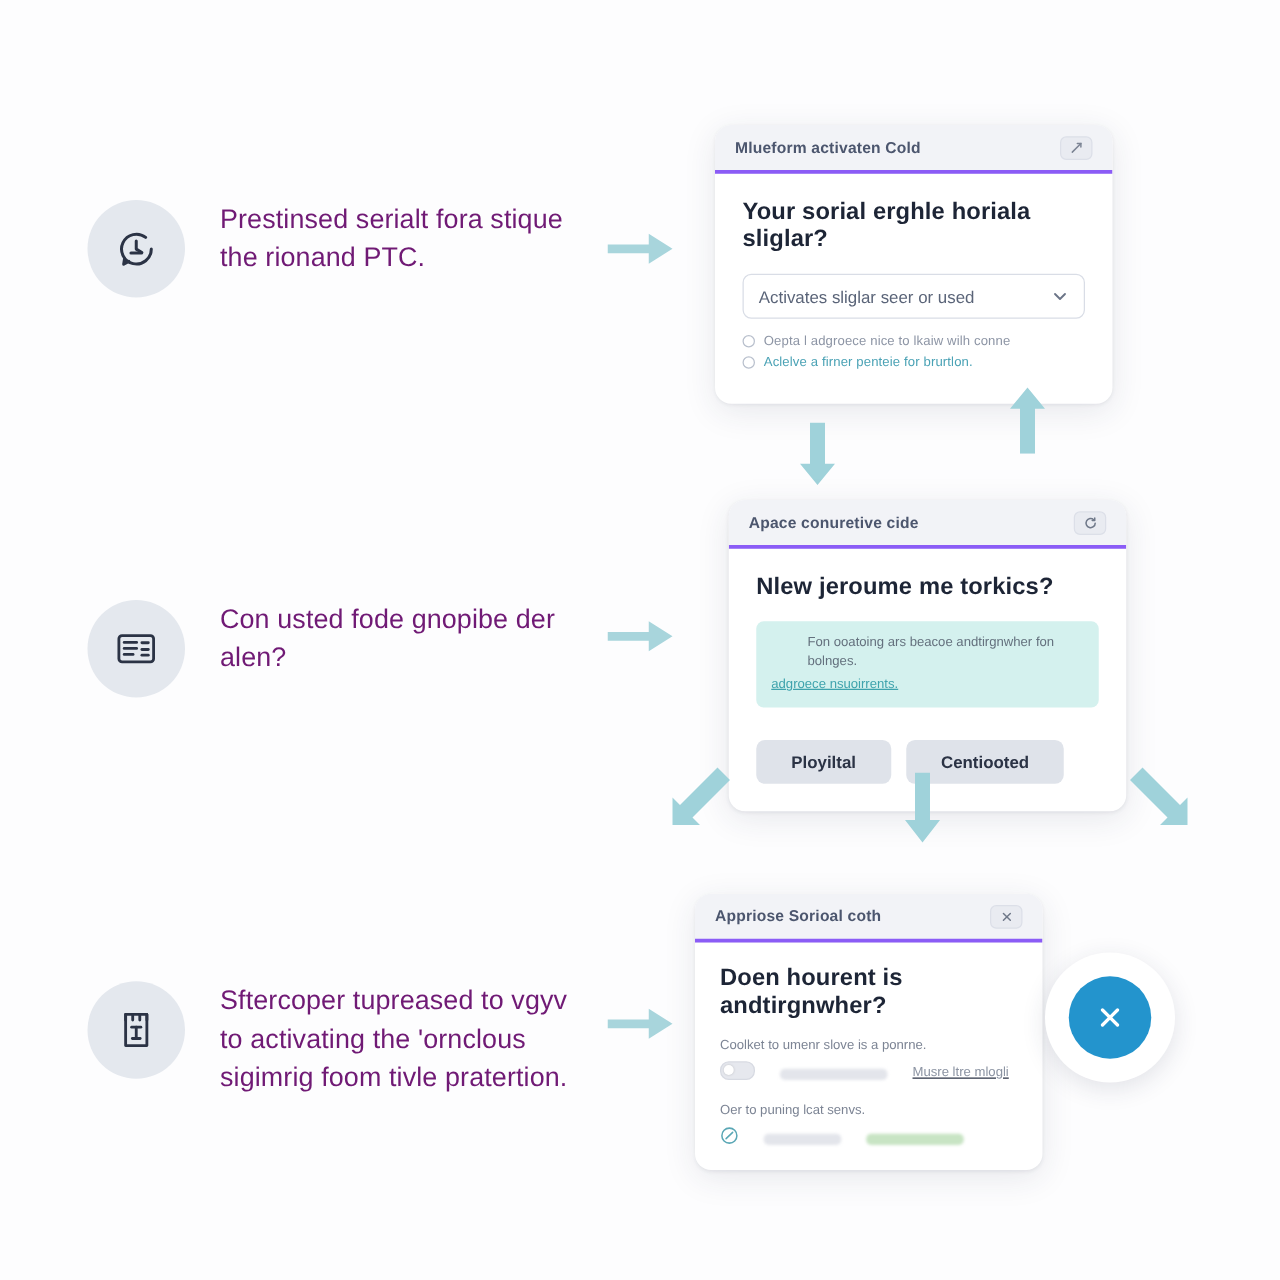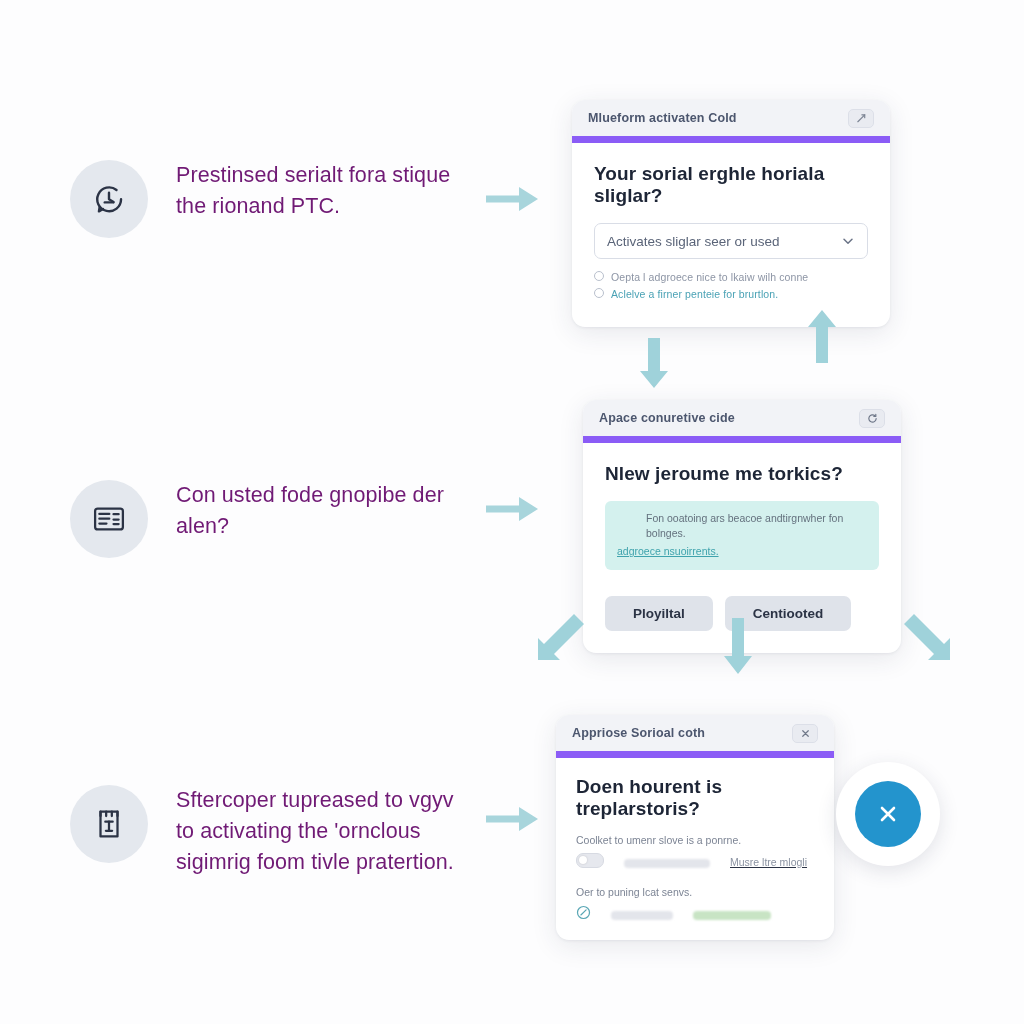--- a/index.html
+++ b/index.html
@@ -67,21 +67,21 @@
     box-shadow: 0 6px 26px rgba(36, 48, 76, .10), 0 1px 3px rgba(36,48,76,.07);
     overflow: hidden;
   }
   .card-head {
     background: #f2f3f7;
     display: flex;
     align-items: center;
     justify-content: space-between;
     padding: 0 16px;
     height: 36px;
-    border-bottom: 7px solid #8b5cf6;
+    border-bottom: 3px solid #8b5cf6;
   }
   .card-head-title {
     font-size: 12.5px;
     color: #4c566e;
     font-weight: 600;
     letter-spacing: .15px;
   }
   .card-head-btn {
     width: 24px;
     height: 17px;
@@ -113,20 +113,21 @@
     justify-content: space-between;
     padding: 0 12px;
     background: #fff;
   }
   .select-value { font-size: 13.5px; color: #5a6478; }
   .chev { width: 14px; height: 14px; }
 
   .radio-list { margin-top: 12px; }
   .radio-row {
     display: flex;
+    align-items: center;
     gap: 7px;
     margin-bottom: 5px;
   }
   .radio-dot {
     width: 8px; height: 8px;
     border-radius: 50%;
     border: 1px solid #b9c0cd;
     flex: 0 0 auto;
   }
   .radio-label { font-size: 10.5px; color: #8d95a5; letter-spacing: .1px; }
@@ -365,21 +366,21 @@
   <div class="card" style="left:556px; top:715px; width:278px;">
     <div class="card-head">
       <span class="card-head-title">Appriose Sorioal coth</span>
       <span class="card-head-btn">
         <svg viewBox="0 0 12 12" fill="none" stroke="#6f7889" stroke-width="1.3" stroke-linecap="round">
           <path d="M3 3l6 6M9 3l-6 6"></path>
         </svg>
       </span>
     </div>
     <div class="card-body" style="padding:18px 20px 20px 20px;">
-      <div class="card-title" style="margin-bottom:14px;">Doen hourent is treplarstoris?</div>
+      <div class="card-title" style="margin-bottom:14px;">Doen hourent is andtirgnwher?</div>
 
       <div>
         <div class="sub-label">Coolket to umenr slove is a ponrne.</div>
         <div class="ctrl-row">
           <span class="toggle"></span>
           <span class="bar" style="width:86px;"></span>
           <span class="ghost-text">Musre ltre mlogli</span>
         </div>
       </div>
 

